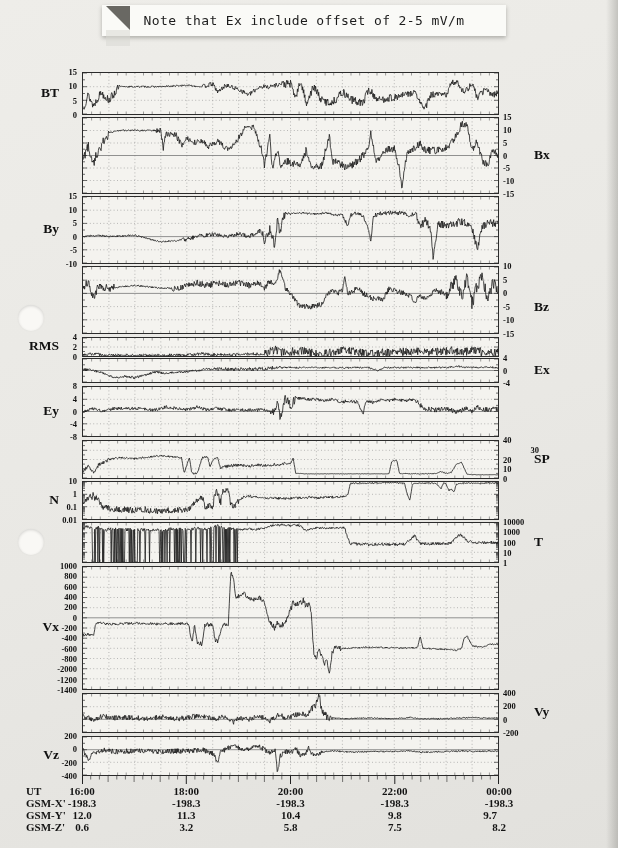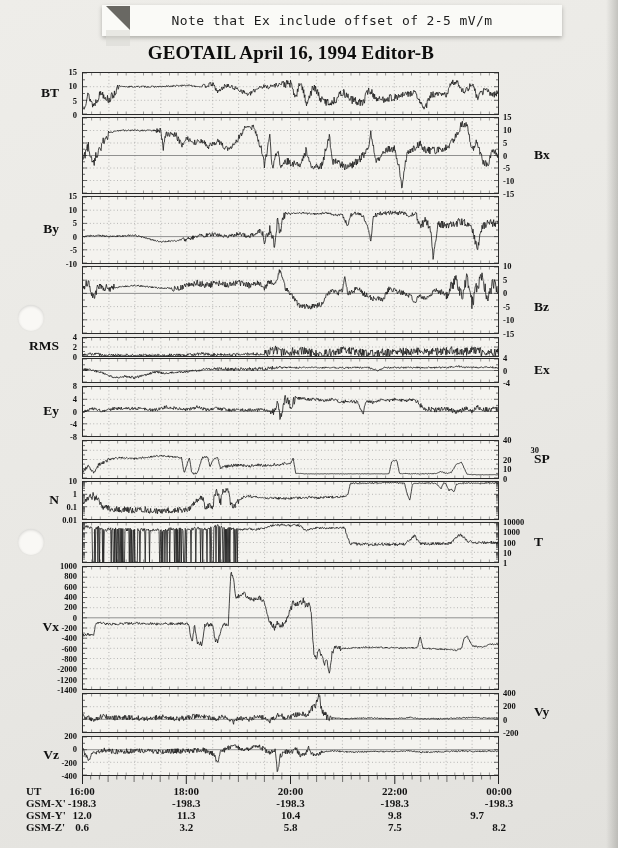--- a/index.html
+++ b/index.html
@@ -1,19 +1,19 @@
 <!DOCTYPE html>
 <html><head>
 <meta charset="utf-8">
 <style>
   html,body{margin:0;padding:0;background:#9a9a96;}
   #page{position:relative;width:618px;height:848px;overflow:hidden;
         background:linear-gradient(160deg,#eeede9 0%,#e9e8e4 55%,#e2e1dd 100%);
         font-family:"Liberation Serif","DejaVu Serif",serif;}
-  .note{position:absolute;left:102px;top:5px;width:460px;height:31px;background:#fafaf7;
+  .note{position:absolute;left:102px;top:5px;width:404px;height:31px;background:#fafaf7;
         box-shadow:0 2px 4px rgba(60,60,55,.35);display:flex;align-items:center;justify-content:center;
         font:13px "DejaVu Sans Mono","Liberation Mono",monospace;color:#1c1c1c;letter-spacing:.4px;}
   .fold{position:absolute;left:100px;top:5px;}
   .title{position:absolute;left:82px;top:42px;width:418px;text-align:center;margin:0;
          font:bold 19px "Liberation Serif","DejaVu Serif",serif;color:#0d0d0d;letter-spacing:.2px;}
   .panel{position:absolute;left:82px;width:417px;background:#f4f3ef;border:1px solid #2b2b2b;box-sizing:border-box;}
   .panel svg{display:block;}
   .ytick{position:absolute;font:bold 8.5px "Liberation Serif","DejaVu Serif",serif;color:#111;line-height:10px;}
   .ytick.left{left:46px;width:31px;text-align:right;}
   .ytick.right{left:503px;width:36px;text-align:left;}
@@ -31,21 +31,20 @@
 <body>
 
 <div id="page">
   <div class="note">
     <span>Note that Ex include offset of 2-5 mV/m</span>
   </div>
   <svg class="fold" width="40" height="46">
     <polygon points="6,1 30,1 30,25" fill="#4f4d49" opacity="0.85"></polygon>
     <rect x="6" y="25" width="24" height="16" fill="#d9d8d3" opacity="0.55"></rect>
   </svg>
-  <h1 class="title">GEOTAIL April 16, 1994 Editor-B</h1>
   <div id="plot" style="position:absolute;left:0;top:0;width:618px;height:848px;">
       <div class="panel" style="top: 72px; height: 43px;">
         <svg width="415" height="41" viewBox="0 0 415 41">
           <line x1="25.9" y1="0" x2="25.9" y2="41" stroke="#8f8f8f" stroke-width="0.6" stroke-dasharray="1,2.4"></line>
           <line x1="51.9" y1="0" x2="51.9" y2="41" stroke="#8f8f8f" stroke-width="0.6" stroke-dasharray="1,2.4"></line>
           <line x1="77.8" y1="0" x2="77.8" y2="41" stroke="#8f8f8f" stroke-width="0.6" stroke-dasharray="1,2.4"></line>
           <line x1="103.8" y1="0" x2="103.8" y2="41" stroke="#8f8f8f" stroke-width="0.6" stroke-dasharray="1,2.4"></line>
           <line x1="129.7" y1="0" x2="129.7" y2="41" stroke="#8f8f8f" stroke-width="0.6" stroke-dasharray="1,2.4"></line>
           <line x1="155.6" y1="0" x2="155.6" y2="41" stroke="#8f8f8f" stroke-width="0.6" stroke-dasharray="1,2.4"></line>
           <line x1="181.6" y1="0" x2="181.6" y2="41" stroke="#8f8f8f" stroke-width="0.6" stroke-dasharray="1,2.4"></line>
@@ -1666,21 +1665,21 @@
       <span class="axis-val" style="top: 797px; left: 50px;">-198.3</span>
       <span class="axis-val" style="top: 797px; left: 154.25px;">-198.3</span>
       <span class="axis-val" style="top: 797px; left: 258.5px;">-198.3</span>
       <span class="axis-val" style="top: 797px; left: 362.75px;">-198.3</span>
       <span class="axis-val" style="top: 797px; left: 467px;">-198.3</span>
       <span class="axis-label" style="top: 809px;">GSM-Y'</span>
       <span class="axis-val" style="top: 809px; left: 50px;">12.0</span>
       <span class="axis-val" style="top: 809px; left: 154.25px;">11.3</span>
       <span class="axis-val" style="top: 809px; left: 258.5px;">10.4</span>
       <span class="axis-val" style="top: 809px; left: 362.75px;">9.8</span>
-      <span class="axis-val" style="top: 809px; left: 445px;">9.7</span>
+      <span class="axis-val" style="top: 809px; left: 458px;">9.7</span>
       <span class="axis-label" style="top: 821px;">GSM-Z'</span>
       <span class="axis-val" style="top: 821px; left: 50px;">0.6</span>
       <span class="axis-val" style="top: 821px; left: 154.25px;">3.2</span>
       <span class="axis-val" style="top: 821px; left: 258.5px;">5.8</span>
       <span class="axis-val" style="top: 821px; left: 362.75px;">7.5</span>
       <span class="axis-val" style="top: 821px; left: 467px;">8.2</span>
     </div>
   <div class="hole" style="top:305px"></div>
   <div class="hole" style="top:529px"></div>
   <div class="edge-r"></div>

